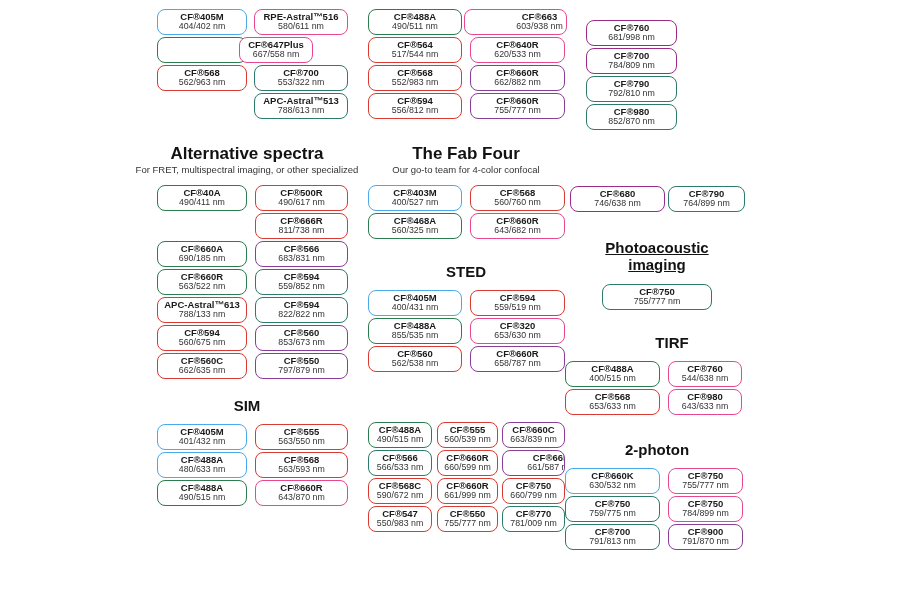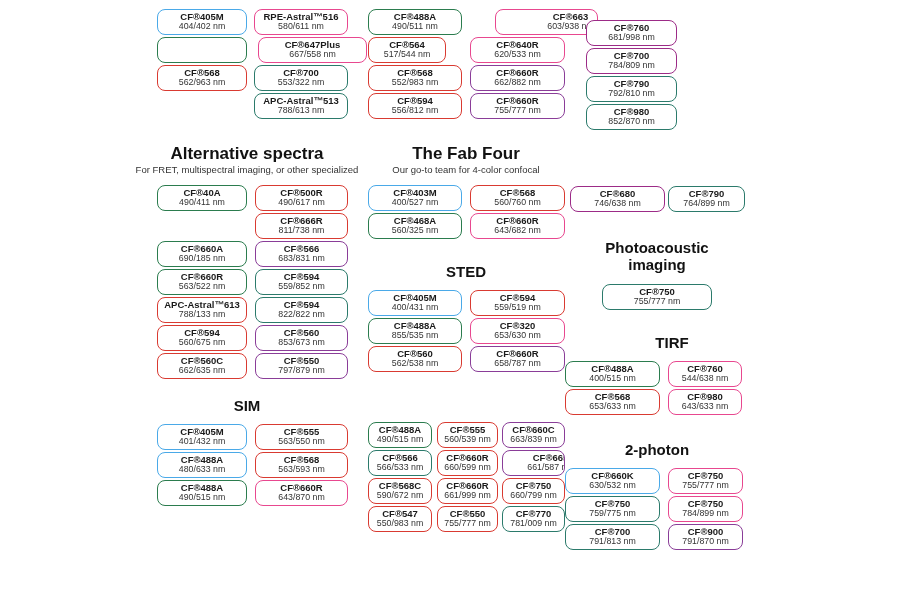--- a/index.html
+++ b/index.html
@@ -39,49 +39,49 @@
       <div class="dye-value">491/517 nm</div>
     </div>
     <div class="dye-box" style="left: 157px; top: 65px; width: 90px; border-color: rgb(217, 58, 49);">
       <div class="dye-name">CF®568</div>
       <div class="dye-value">562/963 nm</div>
     </div>
     <div class="dye-box" style="left: 254px; top: 9px; width: 94px; border-color: rgb(232, 71, 143);">
       <div class="dye-name">RPE-Astral™516</div>
       <div class="dye-value">580/611 nm</div>
     </div>
-    <div class="dye-box" style="left: 258px; top: 37px; width: 109px; border-color: rgb(232, 71, 143);">
+    <div class="dye-box" style="left: 239px; top: 37px; width: 74px; border-color: rgb(232, 71, 143);">
       <div class="dye-name">CF®647Plus</div>
       <div class="dye-value">667/558 nm</div>
     </div>
     <div class="dye-box" style="left: 254px; top: 65px; width: 94px; border-color: rgb(43, 122, 107);">
       <div class="dye-name">CF®700</div>
       <div class="dye-value">553/322 nm</div>
     </div>
     <div class="dye-box" style="left: 254px; top: 93px; width: 94px; border-color: rgb(43, 122, 107);">
       <div class="dye-name">APC-Astral™513</div>
       <div class="dye-value">788/613 nm</div>
     </div>
     <div class="dye-box" style="left: 368px; top: 9px; width: 94px; border-color: rgb(43, 124, 78);">
       <div class="dye-name">CF®488A</div>
       <div class="dye-value">490/511 nm</div>
     </div>
-    <div class="dye-box" style="left: 368px; top: 37px; width: 78px; border-color: rgb(217, 58, 49);">
+    <div class="dye-box" style="left: 368px; top: 37px; width: 94px; border-color: rgb(217, 58, 49);">
       <div class="dye-name">CF®564</div>
       <div class="dye-value">517/544 nm</div>
     </div>
     <div class="dye-box" style="left: 368px; top: 65px; width: 94px; border-color: rgb(217, 58, 49);">
       <div class="dye-name">CF®568</div>
       <div class="dye-value">552/983 nm</div>
     </div>
     <div class="dye-box" style="left: 368px; top: 93px; width: 94px; border-color: rgb(217, 58, 49);">
       <div class="dye-name">CF®594</div>
       <div class="dye-value">556/812 nm</div>
     </div>
-    <div class="dye-box" style="left: 495px; top: 9px; width: 103px; border-color: rgb(232, 71, 143); padding-left: 48px;">
+    <div class="dye-box" style="left: 464px; top: 9px; width: 103px; border-color: rgb(232, 71, 143); padding-left: 48px;">
       <div class="dye-name">CF®663</div>
       <div class="dye-value">603/938 nm</div>
     </div>
     <div class="dye-box" style="left: 470px; top: 37px; width: 95px; border-color: rgb(232, 71, 143);">
       <div class="dye-name">CF®640R</div>
       <div class="dye-value">620/533 nm</div>
     </div>
     <div class="dye-box" style="left: 470px; top: 65px; width: 95px; border-color: rgb(138, 61, 152);">
       <div class="dye-name">CF®660R</div>
       <div class="dye-value">662/882 nm</div>
@@ -204,21 +204,21 @@
       <div class="dye-value">559/519 nm</div>
     </div>
     <div class="dye-box" style="left: 470px; top: 318px; width: 95px; border-color: rgb(232, 71, 143);">
       <div class="dye-name">CF®320</div>
       <div class="dye-value">653/630 nm</div>
     </div>
     <div class="dye-box" style="left: 470px; top: 346px; width: 95px; border-color: rgb(138, 61, 152);">
       <div class="dye-name">CF®660R</div>
       <div class="dye-value">658/787 nm</div>
     </div>
-    <div class="section-title title-md" style="left: 597px; top: 240px; width: 120px;">Photoacoustic imaging</div>
+    <div class="section-title title-md" style="left: 597px; top: 240px; width: 120px; text-decoration: underline;">Photoacoustic imaging</div>
     <div class="dye-box" style="left: 602px; top: 284px; width: 110px; border-color: rgb(43, 122, 107);">
       <div class="dye-name">CF®750</div>
       <div class="dye-value">755/777 nm</div>
     </div>
     <div class="section-title title-md" style="left: 147px; top: 398px; width: 200px;">SIM</div>
     <div class="dye-box" style="left: 157px; top: 424px; width: 90px; border-color: rgb(74, 169, 232);">
       <div class="dye-name">CF®405M</div>
       <div class="dye-value">401/432 nm</div>
     </div>
     <div class="dye-box" style="left: 157px; top: 452px; width: 90px; border-color: rgb(74, 169, 232);">

